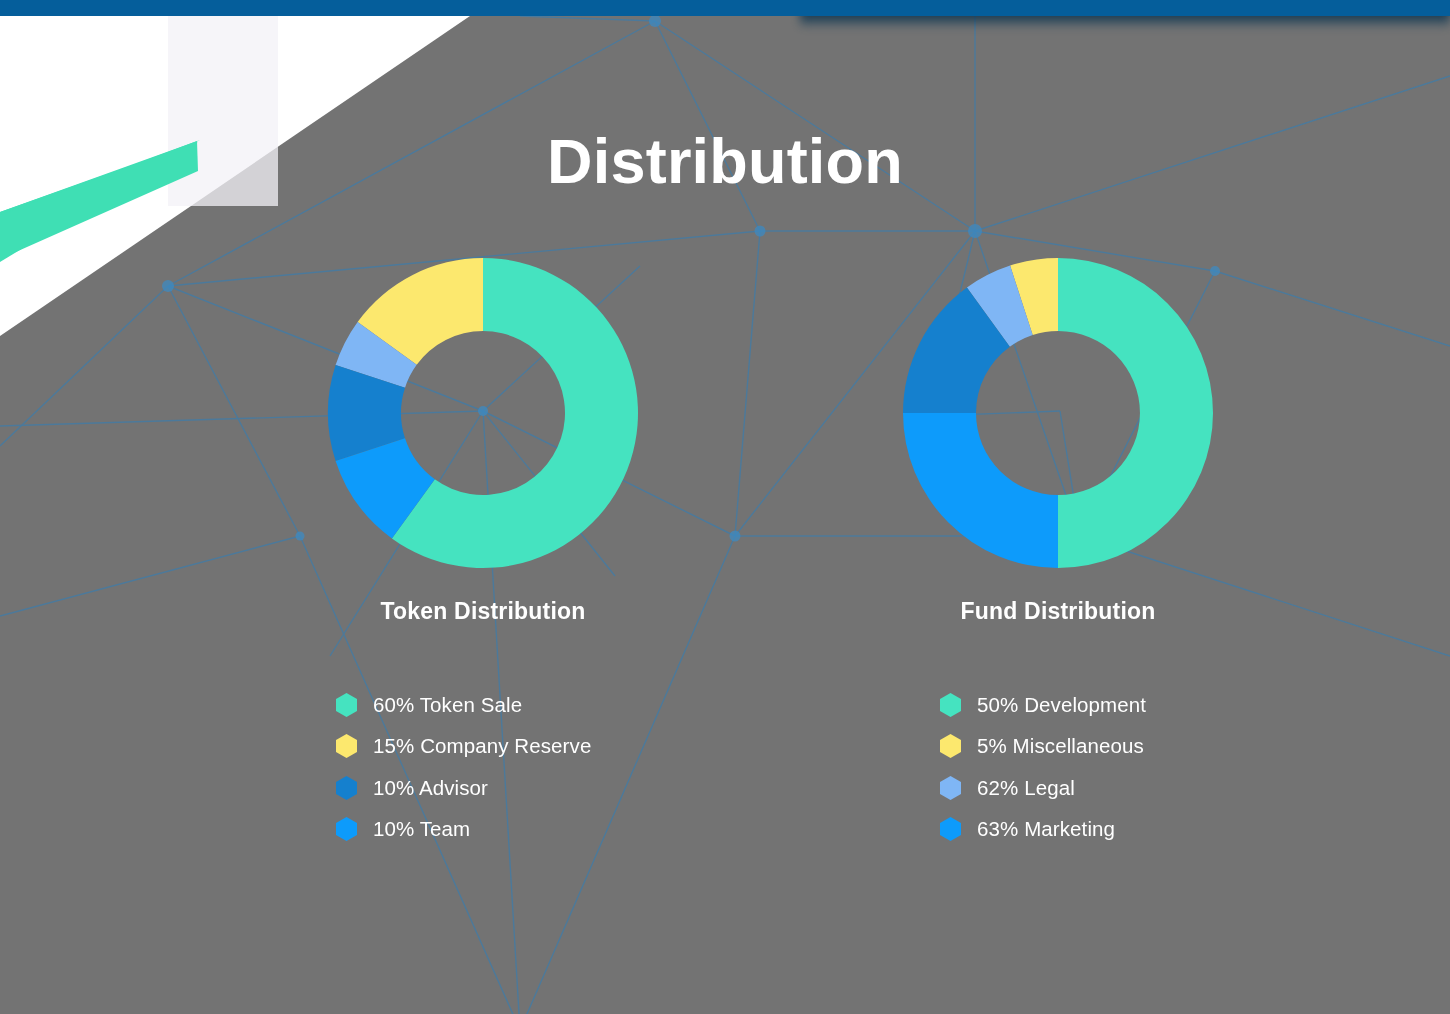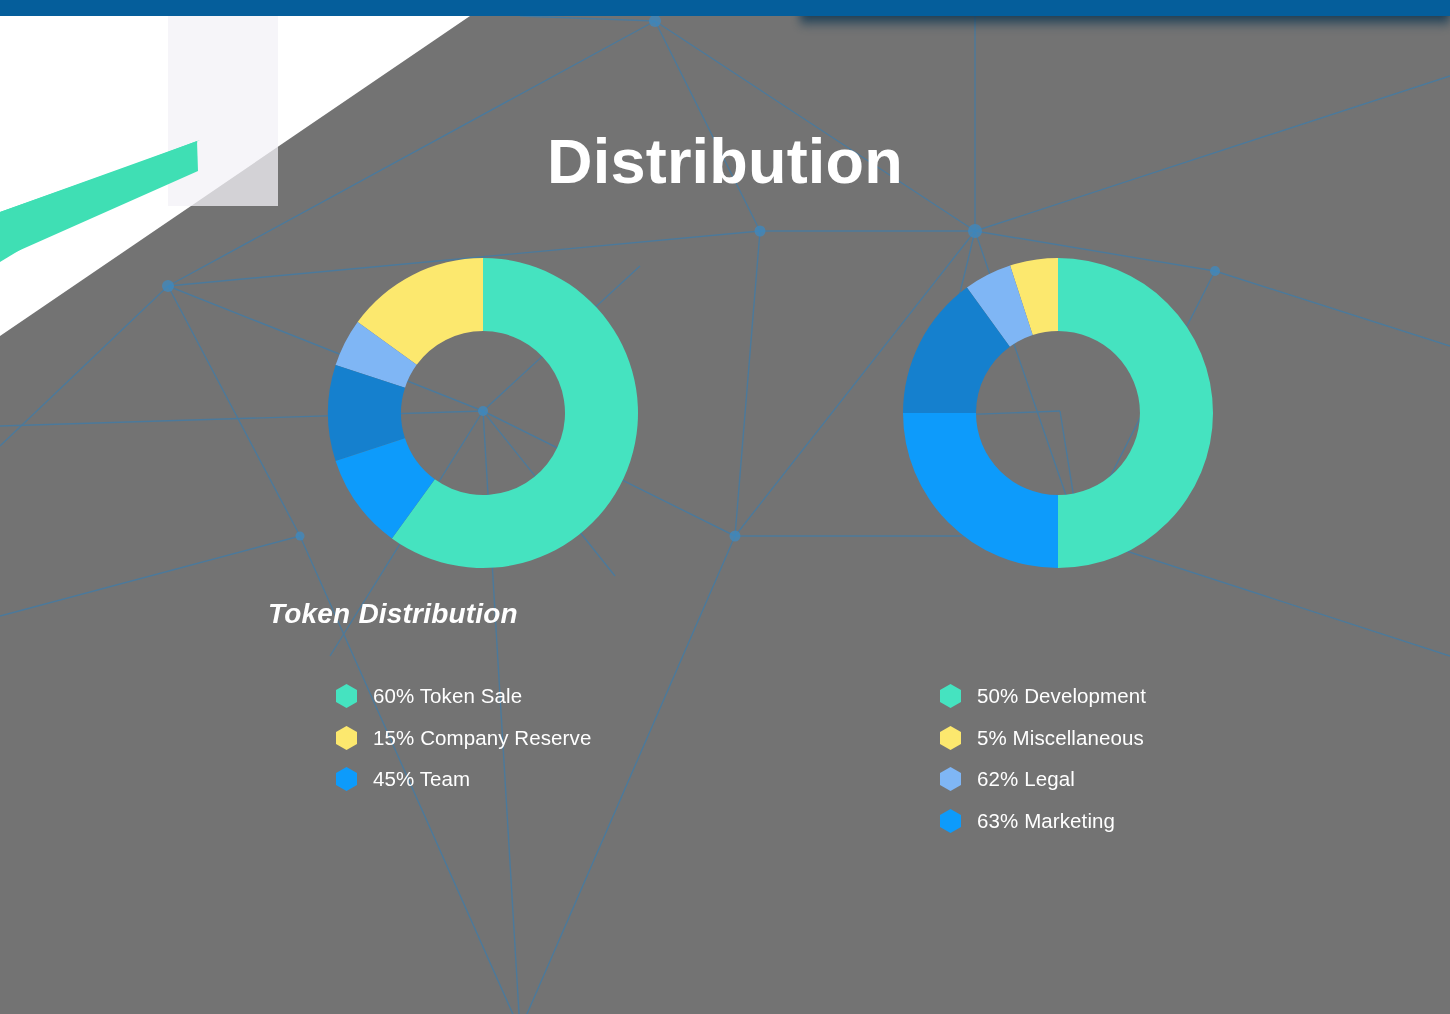--- a/index.html
+++ b/index.html
@@ -32,29 +32,29 @@
     color:#ffffff;font-size:63px;font-weight:bold;letter-spacing:.2px;
     line-height:1.05;
   }
   
   .chart-block{position:absolute;top:232px;width:430px;}
   #chart-left{left:268px;}
   #chart-right{left:843px;}
   .donut-wrap{width:430px;height:330px;display:flex;align-items:center;justify-content:center;}
   .donut{display:block;}
   .chart-title{
-    margin-top:20px;text-align:left;color:#ffffff;
-    font-size:28px;font-weight:bold;letter-spacing:.2px;font-style:italic;
+    margin-top:20px;text-align:center;color:#ffffff;
+    font-size:23px;font-weight:bold;letter-spacing:.2px;
   }
   
   .legend{position:absolute;top:668px;}
   #legend-left{left:336px;}
   #legend-right{left:940px;}
   .legend-item{
-    display:flex;align-items:flex-start;height:41.5px;
+    display:flex;align-items:center;height:41.5px;
   }
   .swatch{width:21px;height:24px;flex:0 0 21px;margin-right:16px;}
   .legend-label{
     color:#ffffff;font-size:20.5px;white-space:nowrap;letter-spacing:.1px;
   }
 </style>
 </head>
 <body>
 
 <div id="slide">
@@ -135,40 +135,47 @@
   <div id="chart-right" class="chart-block">
     <div class="donut-wrap">
       <svg class="donut" width="320" height="320" viewBox="0 0 320 320">
           <path d="M160,5 A155,155 0 0 1 160,315 L160,242 A82,82 0 0 0 160,78 Z" fill="#45E3C0"></path>
           <path d="M112.10236587188314,12.586239974251214 A155,155 0 0 1 159.99999999999997,5 L159.99999999999997,78 A82,82 0 0 0 134.6606064612543,82.01336566379742 Z" fill="#FCE86E"></path>
           <path d="M68.89328589466665,34.602365871883165 A155,155 0 0 1 112.10236587188314,12.586239974251214 L134.6606064612543,82.01336566379742 A82,82 0 0 0 111.80160931201719,93.66060646125432 Z" fill="#7FB6F5"></path>
           <path d="M5,160.00000000000003 A155,155 0 0 1 68.89328589466665,34.602365871883165 L111.80160931201719,93.66060646125432 A82,82 0 0 0 78,160 Z" fill="#1580CE"></path>
           <path d="M160,315 A155,155 0 0 1 5,160.00000000000003 L78,160 A82,82 0 0 0 160,242 Z" fill="#0D9BFB"></path>
         </svg>
     </div>
+    <div class="chart-title">Fund Distribution</div>
   </div>
 
   <div id="legend-left" class="legend">
       <div class="legend-item">
         <svg viewBox="0 0 21 24" class="swatch">
           <polygon points="10.5,0 21,6 21,18 10.5,24 0,18 0,6" fill="#45E3C0"></polygon>
         </svg>
         <span class="legend-label">60% Token Sale</span>
       </div>
       <div class="legend-item">
         <svg viewBox="0 0 21 24" class="swatch">
           <polygon points="10.5,0 21,6 21,18 10.5,24 0,18 0,6" fill="#FCE86E"></polygon>
         </svg>
         <span class="legend-label">15% Company Reserve</span>
       </div>
       <div class="legend-item">
         <svg viewBox="0 0 21 24" class="swatch">
+          <polygon points="10.5,0 21,6 21,18 10.5,24 0,18 0,6" fill="#1580CE"></polygon>
+        </svg>
+        <span class="legend-label">10% Advisor</span>
+      </div>
+      <div class="legend-item">
+        <svg viewBox="0 0 21 24" class="swatch">
           <polygon points="10.5,0 21,6 21,18 10.5,24 0,18 0,6" fill="#0D9BFB"></polygon>
         </svg>
-        <span class="legend-label">45% Team</span>
+        <span class="legend-label">10% Team</span>
       </div>
     </div>
 
   <div id="legend-right" class="legend">
       <div class="legend-item">
         <svg viewBox="0 0 21 24" class="swatch">
           <polygon points="10.5,0 21,6 21,18 10.5,24 0,18 0,6" fill="#45E3C0"></polygon>
         </svg>
         <span class="legend-label">50% Development</span>
       </div>

